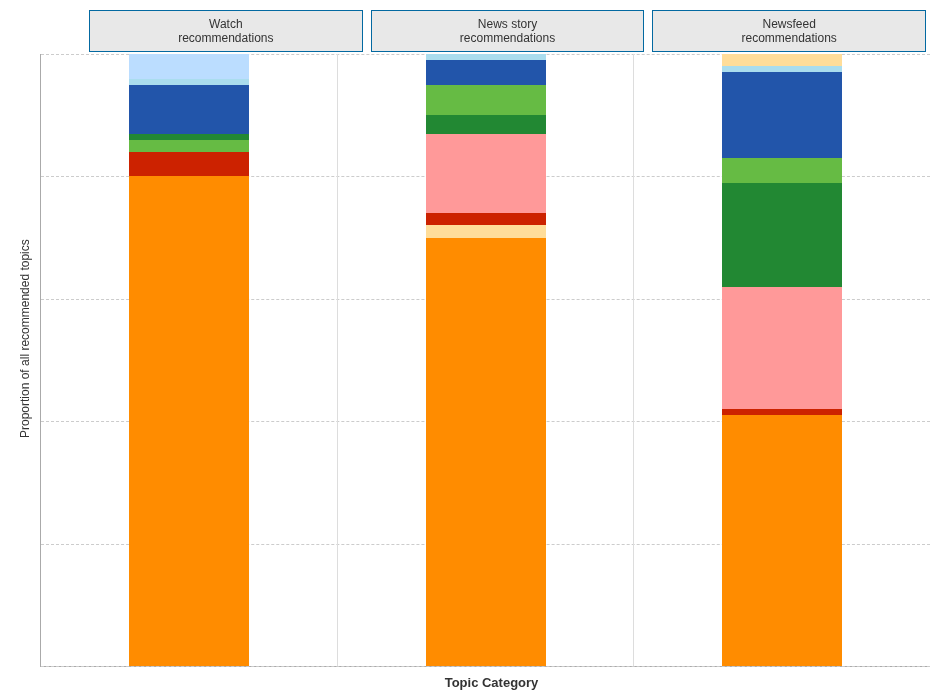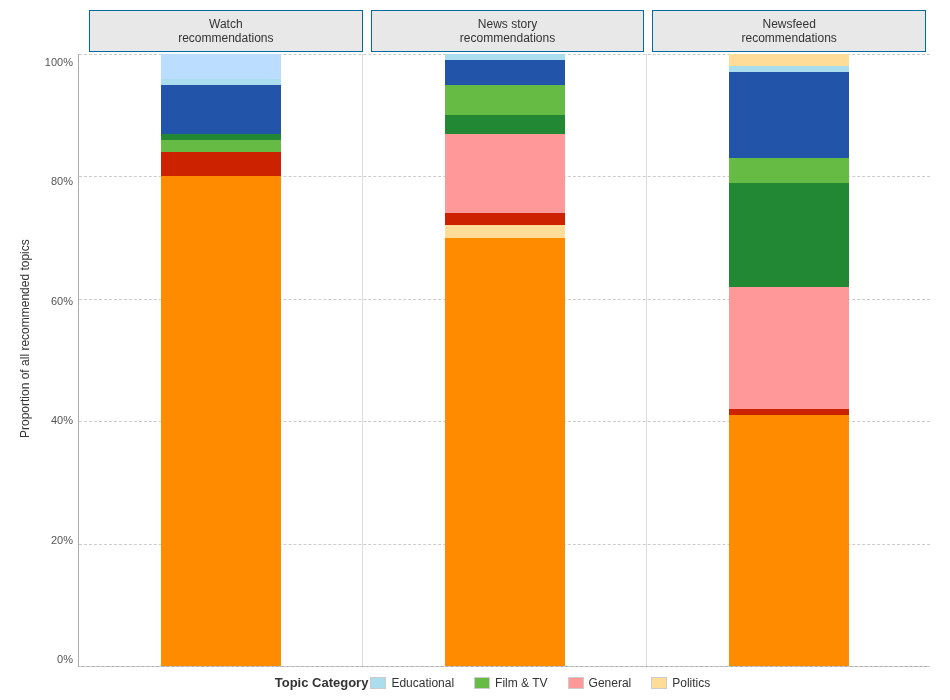--- a/index.html
+++ b/index.html
@@ -159,28 +159,20 @@
     <div class="y-axis-label">Proportion of all recommended topics</div>
     <div class="chart-inner">
 
       <div class="facet-headers" id="facet-headers-container">
           <div class="facet-header">Watch<br>recommendations</div>
           <div class="facet-header">News story<br>recommendations</div>
           <div class="facet-header">Newsfeed<br>recommendations</div>
         </div>
 
       <div class="plot-and-axes">
-        <div class="y-axis-ticks" id="y-axis-ticks-container">
-            <div class="y-tick">100%</div>
-            <div class="y-tick">80%</div>
-            <div class="y-tick">60%</div>
-            <div class="y-tick">40%</div>
-            <div class="y-tick">20%</div>
-            <div class="y-tick">0%</div>
-          </div>
         <div class="bars-container" id="bars-container">
 
         <div class="grid-line" style="top: 100%;"></div>
             <div class="grid-line" style="top: 80%;"></div>
             <div class="grid-line" style="top: 60%;"></div>
             <div class="grid-line" style="top: 40%;"></div>
             <div class="grid-line" style="top: 20%;"></div>
             <div class="grid-line" style="top: 0%;"></div>
             <div class="facet-group">
               <div class="bar">
@@ -218,33 +210,15 @@
               </div>
             </div>
           </div>
       </div>
     </div>
   </div>
 
   <div class="legend-wrapper">
     <div class="legend-label-title">Topic Category</div>
     <div class="legend-items-block" id="legend-items-container">
-        <div class="legend-row">
-          <div class="legend-item">
-            <span class="legend-swatch" style="background-color: rgb(170, 221, 238);"></span>
-            <span>Educational</span>
-          </div>
-          <div class="legend-item">
-            <span class="legend-swatch" style="background-color: rgb(102, 187, 68);"></span>
-            <span>Film &amp; TV</span>
-          </div>
-          <div class="legend-item">
-            <span class="legend-swatch" style="background-color: rgb(255, 153, 153);"></span>
-            <span>General</span>
-          </div>
-          <div class="legend-item">
-            <span class="legend-swatch" style="background-color: rgb(255, 221, 153);"></span>
-            <span>Politics</span>
-          </div>
-        </div>
       </div>
   </div>
 </div>
 
 </body></html>

